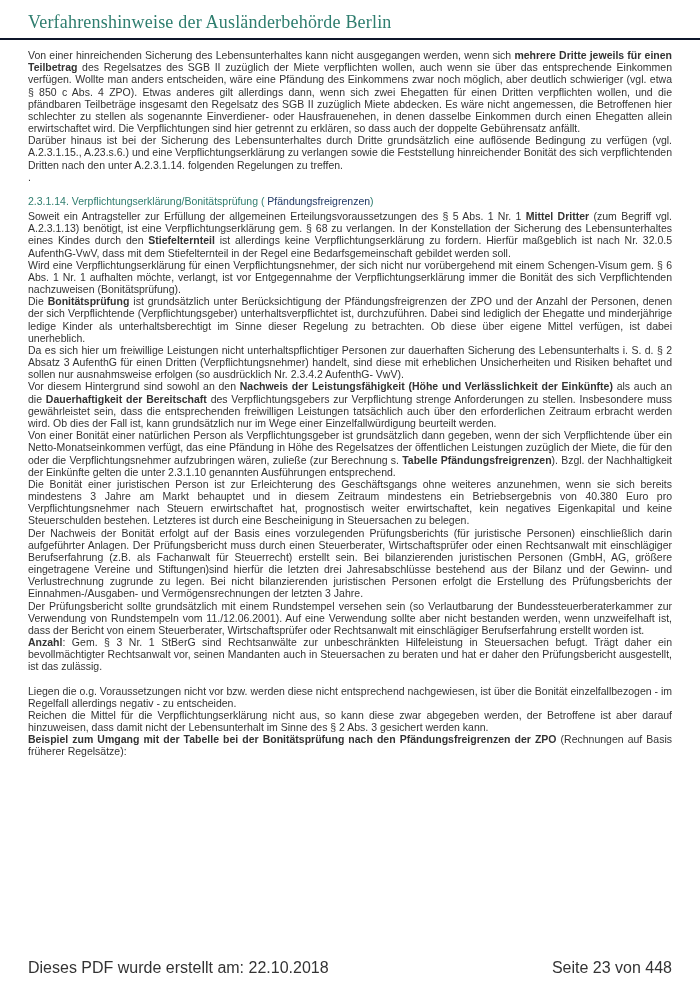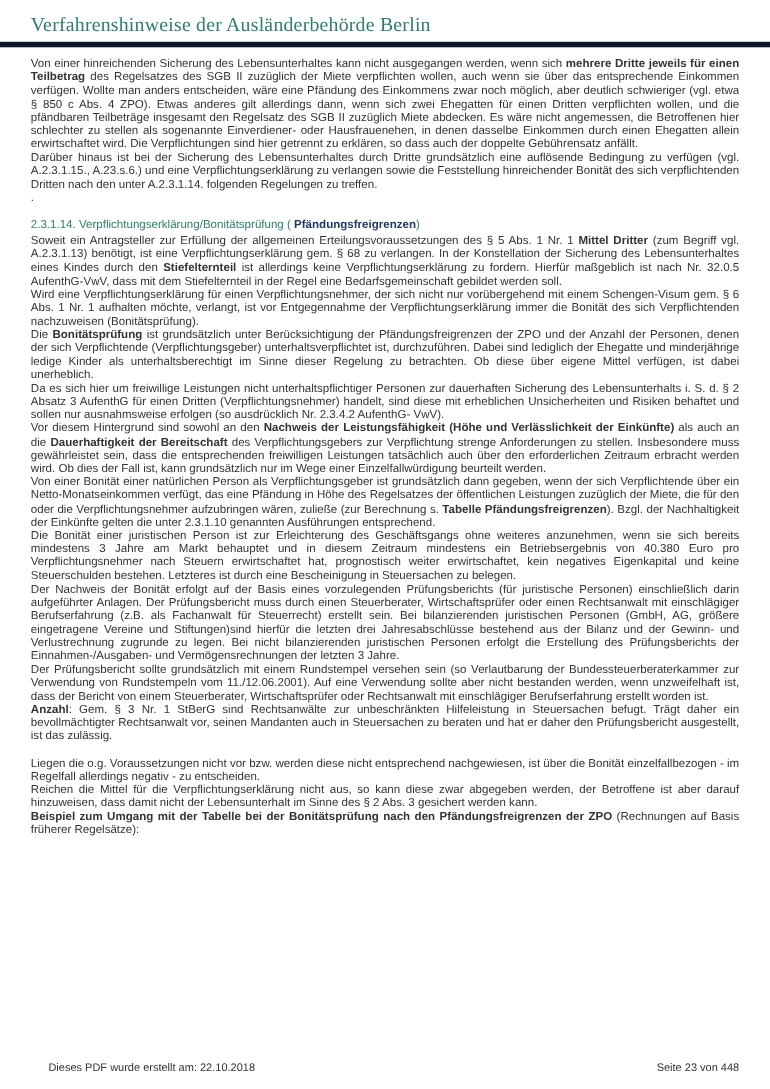--- a/index.html
+++ b/index.html
@@ -12,21 +12,21 @@
     width: 700px;
     height: 990px;
     background: #ffffff;
     font-family: "Liberation Sans", "DejaVu Sans", sans-serif;
     color: var(--body_text, #333333);
     overflow: hidden;
     margin: 0 auto;
   }
   .header {
     padding: 12px 28px 5px 28px;
-    border-bottom: 5px solid #0f172a;
+    border-bottom: 2px solid #0f172a;
   }
   .doc-title {
     font-family: "Liberation Serif", "DejaVu Serif", serif;
     font-size: 18px;
     font-weight: 400;
     color: var(--accent_teal, #2e7d6e);
     letter-spacing: 0.2px;
   }
   .content {
     padding: 9px 28px 0 28px;
@@ -46,32 +46,31 @@
   }
   .run-bold {
     font-weight: bold;
   }
   .run-link {
     color: var(--accent_teal, #2e7d6e);
     cursor: pointer;
   }
   .run-navy {
     color: var(--heading_navy, #1f3864);
-    font-weight: bold;
+    font-weight: normal;
   }
   .footer {
     position: absolute;
     left: 28px;
     right: 28px;
     bottom: 13px;
     display: flex;
     justify-content: space-between;
-    font-size: 10px;
+    font-size: 16px;
     color: var(--body_text, #333333);
-    margin-left: 16px;
   }
 </style>
 </head>
 <body>
 
 <div class="page">
 
   <div class="header">
     <div class="doc-title">Verfahrenshinweise der Ausländerbehörde Berlin</div>
   </div>

